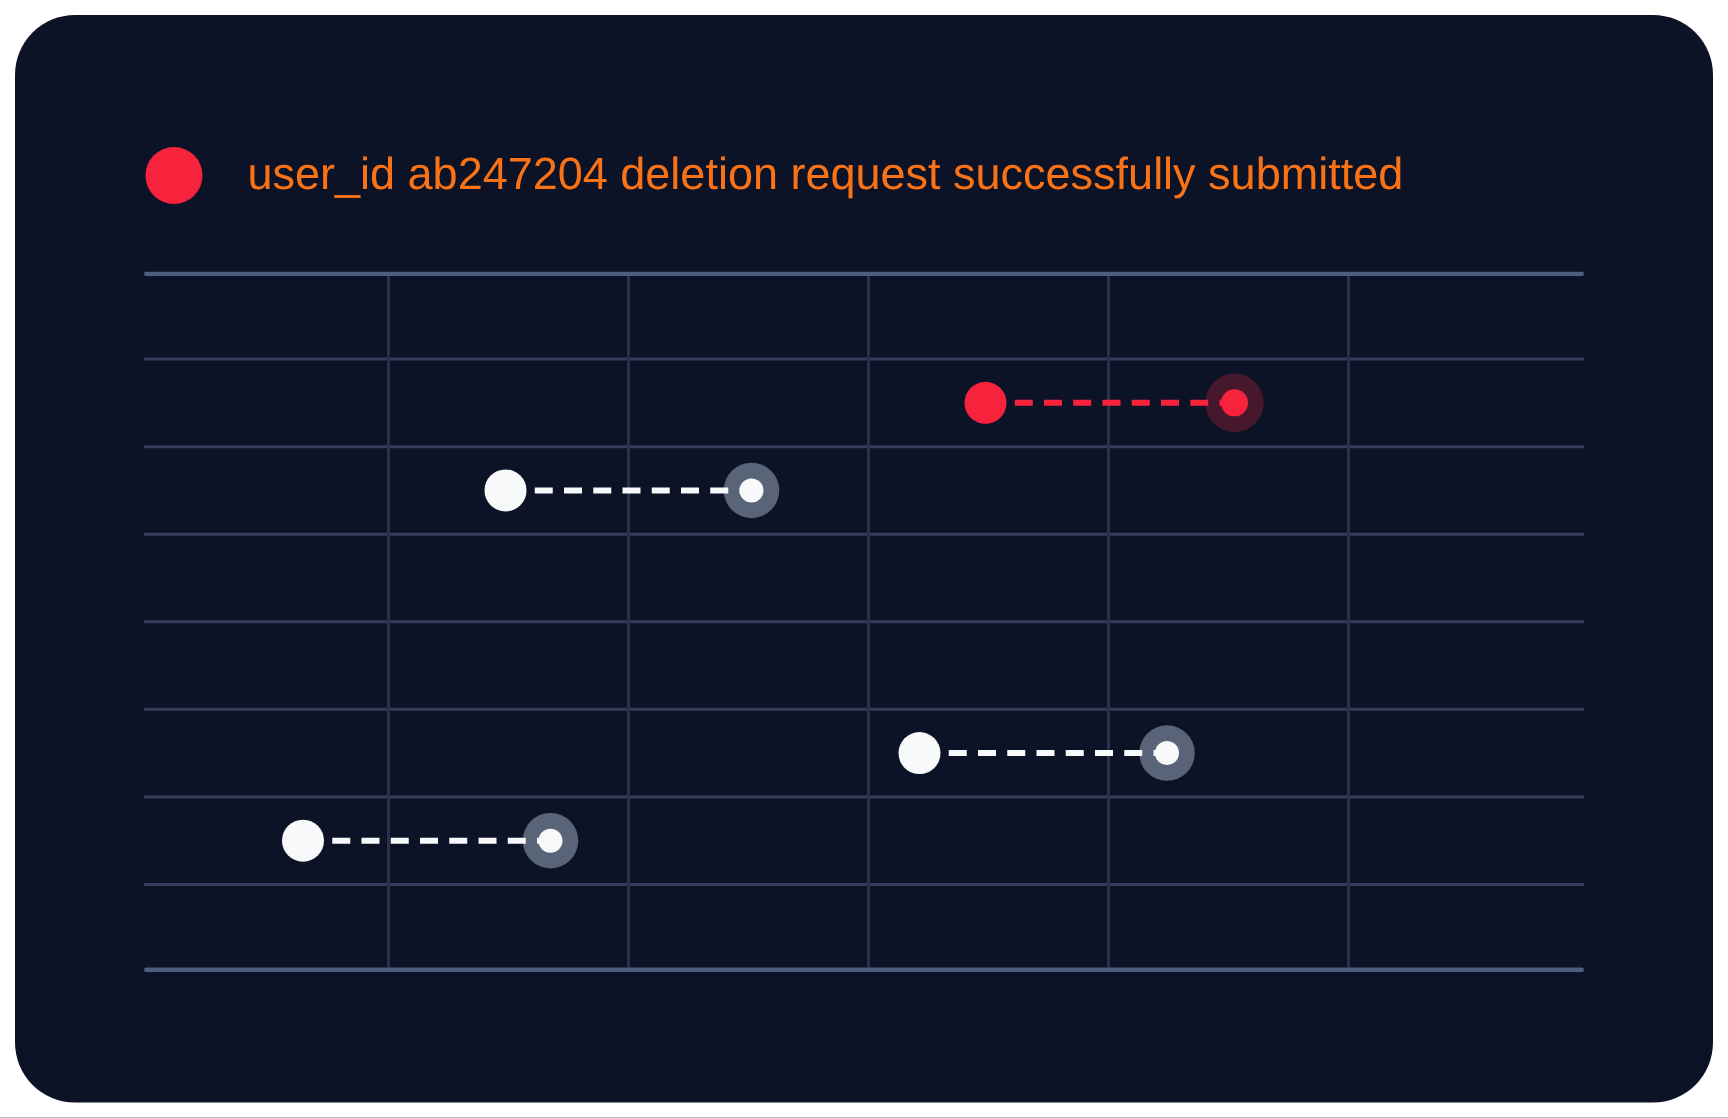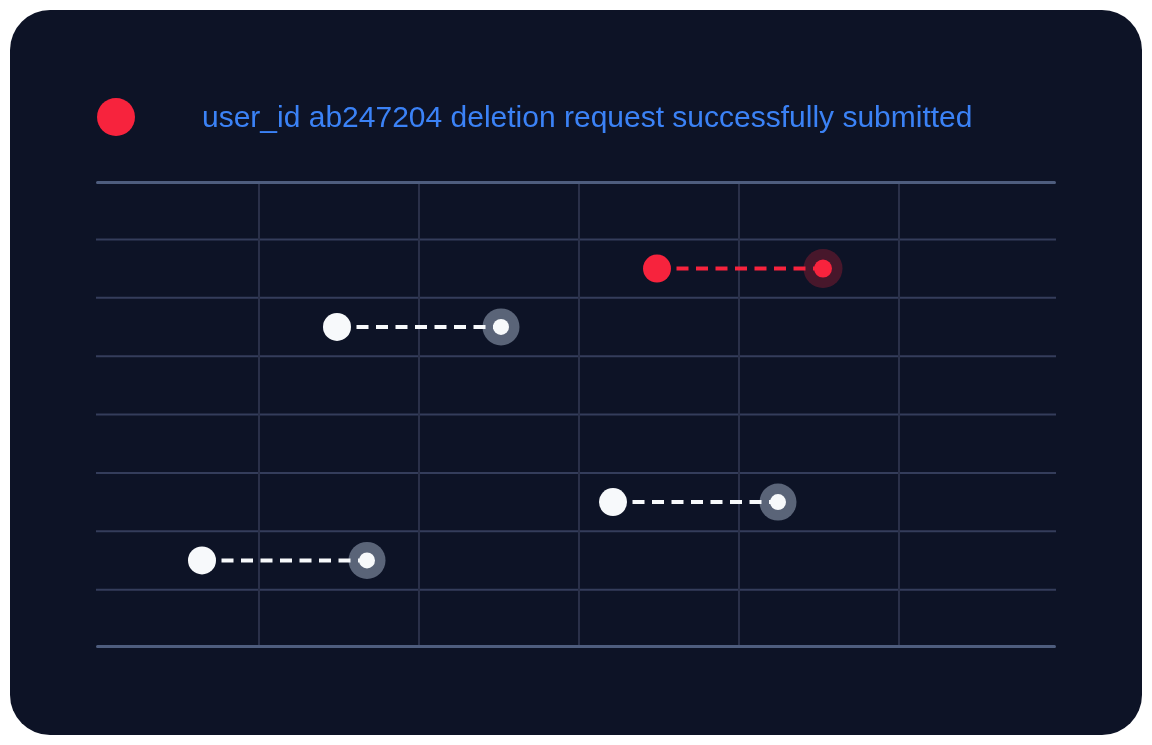--- a/index.html
+++ b/index.html
@@ -52,21 +52,21 @@
   }
   .chart svg { display: block; }
 </style>
 </head>
 <body>
 
 <div class="page" style="background: rgb(255, 255, 255);">
   <div class="card" style="background: rgb(13, 19, 38);">
     <div class="legend">
       <span class="legend-dot" style="background: rgb(247, 35, 61);"></span>
-      <span class="legend-msg" style="color: #3b82f6; margin-left: 37px;">user_id ab247204 deletion request successfully submitted</span>
+      <span class="legend-msg" style="color: #f97316;">user_id ab247204 deletion request successfully submitted</span>
     </div>
     <div class="chart">
         <svg width="960" height="467" viewBox="0 0 960 467">
           <line x1="0" y1="58.375" x2="960" y2="58.375" stroke="#343d5b" stroke-width="2"></line>
           <line x1="0" y1="116.75" x2="960" y2="116.75" stroke="#343d5b" stroke-width="2"></line>
           <line x1="0" y1="175.125" x2="960" y2="175.125" stroke="#343d5b" stroke-width="2"></line>
           <line x1="0" y1="233.5" x2="960" y2="233.5" stroke="#343d5b" stroke-width="2"></line>
           <line x1="0" y1="291.875" x2="960" y2="291.875" stroke="#343d5b" stroke-width="2"></line>
           <line x1="0" y1="350.25" x2="960" y2="350.25" stroke="#343d5b" stroke-width="2"></line>
           <line x1="0" y1="408.625" x2="960" y2="408.625" stroke="#343d5b" stroke-width="2"></line>

